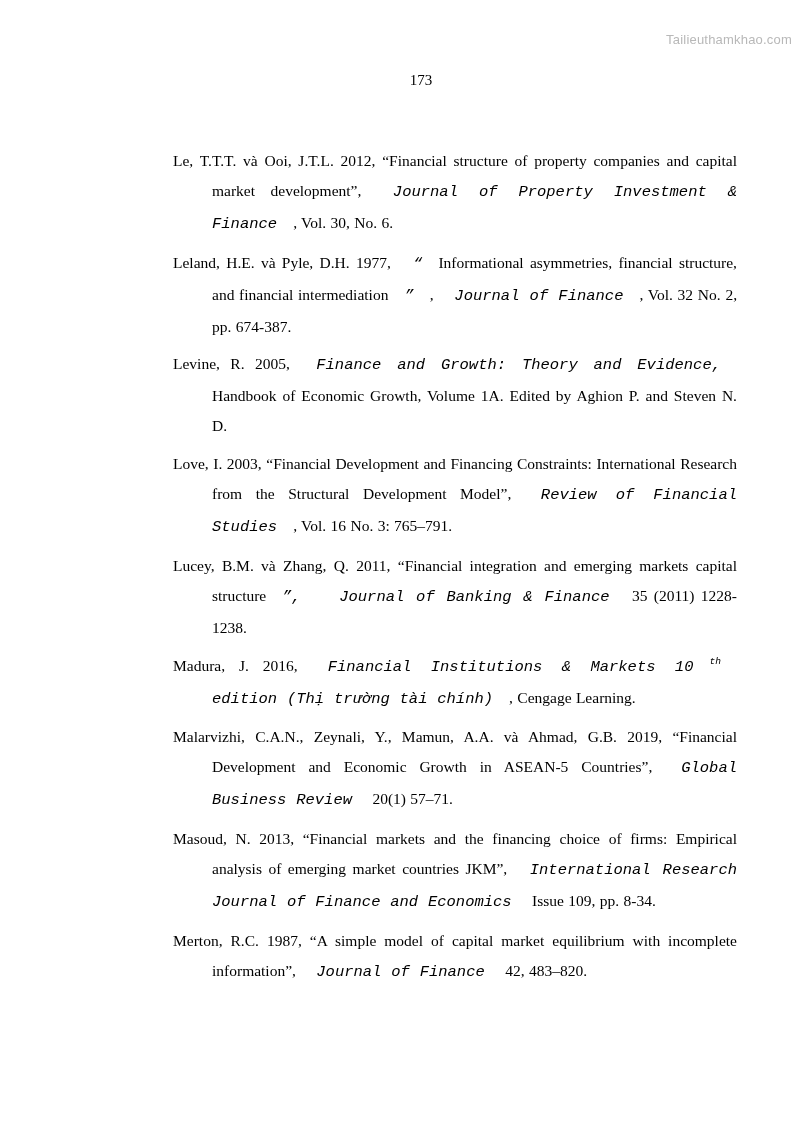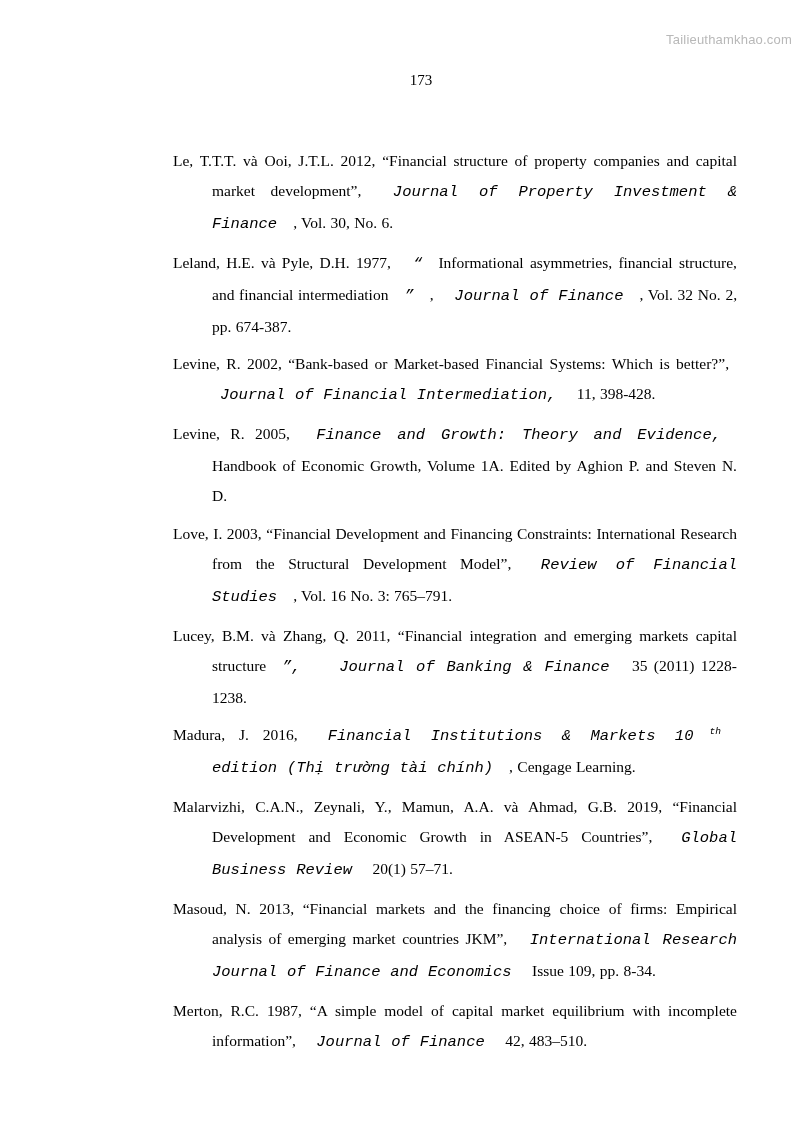--- a/index.html
+++ b/index.html
@@ -58,21 +58,20 @@
 </head>
 <body>
 
 <div class="watermark">Tailieuthamkhao.com</div>
 
 <div class="page-number">173</div>
 
 <div class="references">
     <p class="ref"><span>Le, T.T.T. và Ooi, J.T.L. 2012, “Financial structure of property companies and capital market development”, </span><span class="it">Journal of Property Investment &amp; Finance</span><span>, Vol. 30, No. 6.</span></p>
     <p class="ref"><span>Leland, H.E. và Pyle, D.H. 1977, </span><span class="it">“</span><span>Informational asymmetries, financial structure, and financial intermediation</span><span class="it">”</span><span>, </span><span class="it">Journal of Finance</span><span>, Vol. 32 No. 2, pp. 674-387.</span></p>
-    <p class="ref"><span>Levine, R. 2002, “Bank-based or Market-based Financial Systems: Which is better?”, </span><span class="it">Journal of Financial Intermediation,</span><span> 11, 398-428.</span></p>
     <p class="ref"><span>Levine, R. 2005, </span><span class="it">Finance and Growth: Theory and Evidence,</span><span> Handbook of Economic Growth, Volume 1A. Edited by Aghion P. and Steven N. D.</span></p>
     <p class="ref"><span>Love, I. 2003, “Financial Development and Financing Constraints: International Research from the Structural Development Model”, </span><span class="it">Review of Financial Studies</span><span>, Vol. 16 No. 3: 765–791.</span></p>
     <p class="ref"><span>Lucey, B.M. và Zhang, Q. 2011, “Financial integration and emerging markets capital structure</span><span class="it">”,</span><span> </span><span class="it">Journal of Banking &amp; Finance</span><span> 35 (2011) 1228-1238.</span></p>
     <p class="ref"><span>Madura, J. 2016, </span><span class="it">Financial Institutions &amp; Markets 10</span><sup class="it">th</sup><span class="it"> edition (Thị trường tài chính)</span><span>, Cengage Learning.</span></p>
     <p class="ref"><span>Malarvizhi, C.A.N., Zeynali, Y., Mamun, A.A. và Ahmad, G.B. 2019, “Financial Development and Economic Growth in ASEAN-5 Countries”, </span><span class="it">Global Business Review</span><span> 20(1) 57–71.</span></p>
     <p class="ref"><span>Masoud, N. 2013, “Financial markets and the financing choice of firms: Empirical analysis of emerging market countries JKM”, </span><span class="it">International Research Journal of Finance and Economics</span><span> Issue 109, pp. 8-34.</span></p>
-    <p class="ref"><span>Merton, R.C. 1987, “A simple model of capital market equilibrium with incomplete information”, </span><span class="it">Journal of Finance</span><span> 42, 483–510.</span></p>
+    <p class="ref"><span>Merton, R.C. 1987, “A simple model of capital market equilibrium with incomplete information”, </span><span class="it">Journal of Finance</span><span> 42, 483–820.</span></p>
   </div>
 
 </body></html>

